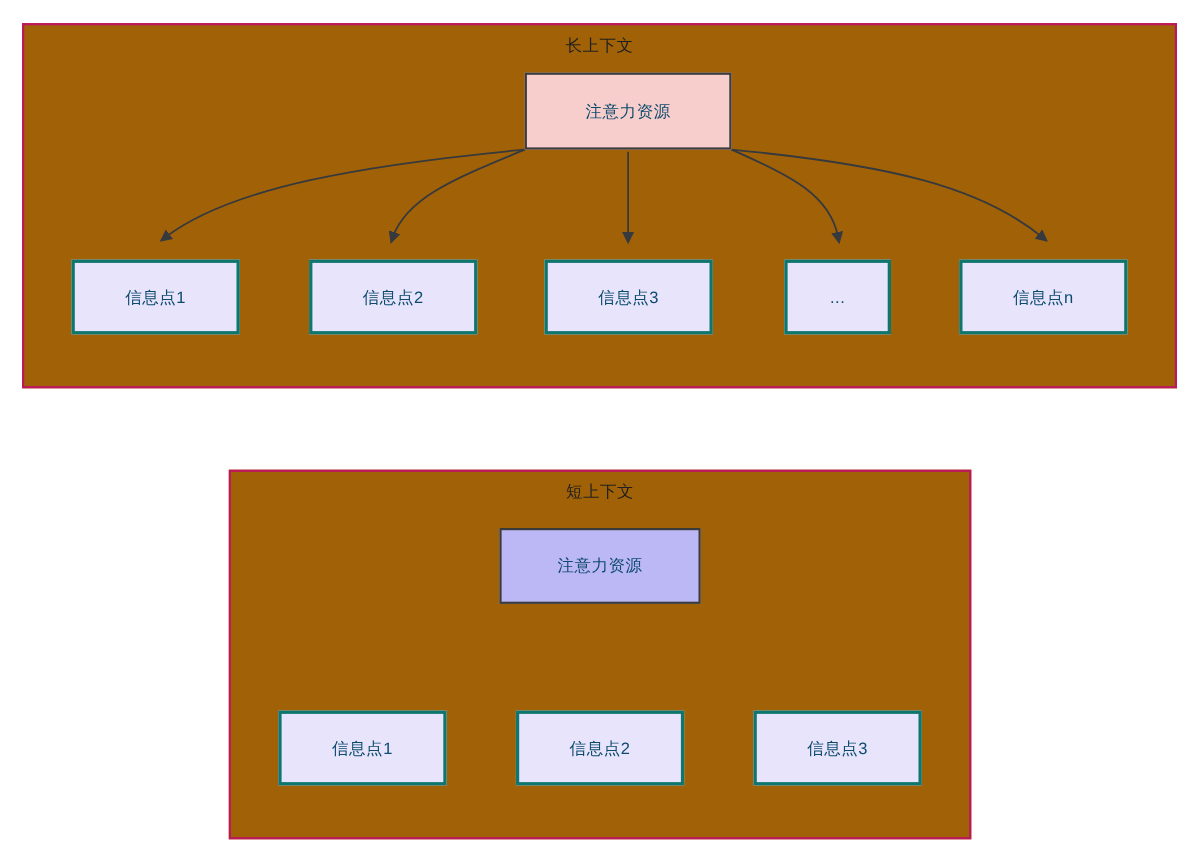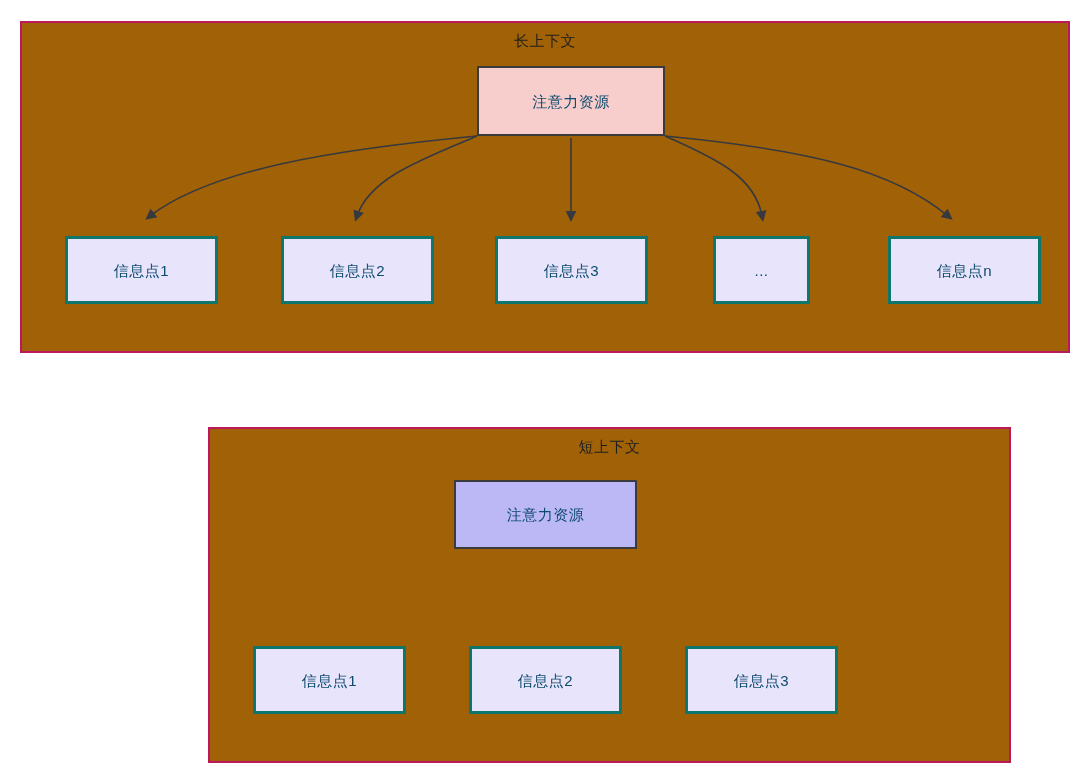--- a/index.html
+++ b/index.html
@@ -30,21 +30,21 @@
   }
   #panel-long {
     left: 20px;
     top: 21px;
     width: 1050px;
     height: 332px;
   }
   #panel-short {
     left: 208px;
     top: 427px;
-    width: 803px;
+    width: 675px;
     height: 336px;
   }
   .panel-title {
     position: absolute;
     width: 100%;
     text-align: center;
     top: 9px;
     left: 0;
     font-size: 15px;
     color: #1f1f1f;
@@ -118,21 +118,21 @@
   </div>
   <div class="node node-info" style="left:281px; top:236px; width:153px; height:68px;">
     <span>信息点2</span>
   </div>
   <div class="node node-info" style="left:495px; top:236px; width:153px; height:68px;">
     <span>信息点3</span>
   </div>
   <div class="node node-info" style="left:713px; top:236px; width:97px; height:68px;">
     <span>...</span>
   </div>
-  <div class="node node-info" style="left:872px; top:236px; width:153px; height:68px;margin-left:16px;">
+  <div class="node node-info" style="left:872px; top:236px; width:153px; height:68px;">
     <span>信息点n</span>
   </div>
 
   <div class="panel" id="panel-short">
     <div class="panel-title">短上下文</div>
   </div>
 
   <div class="node node-attention-blue" style="left:454px; top:480px; width:183px; height:69px;">
     <span>注意力资源</span>
   </div>

